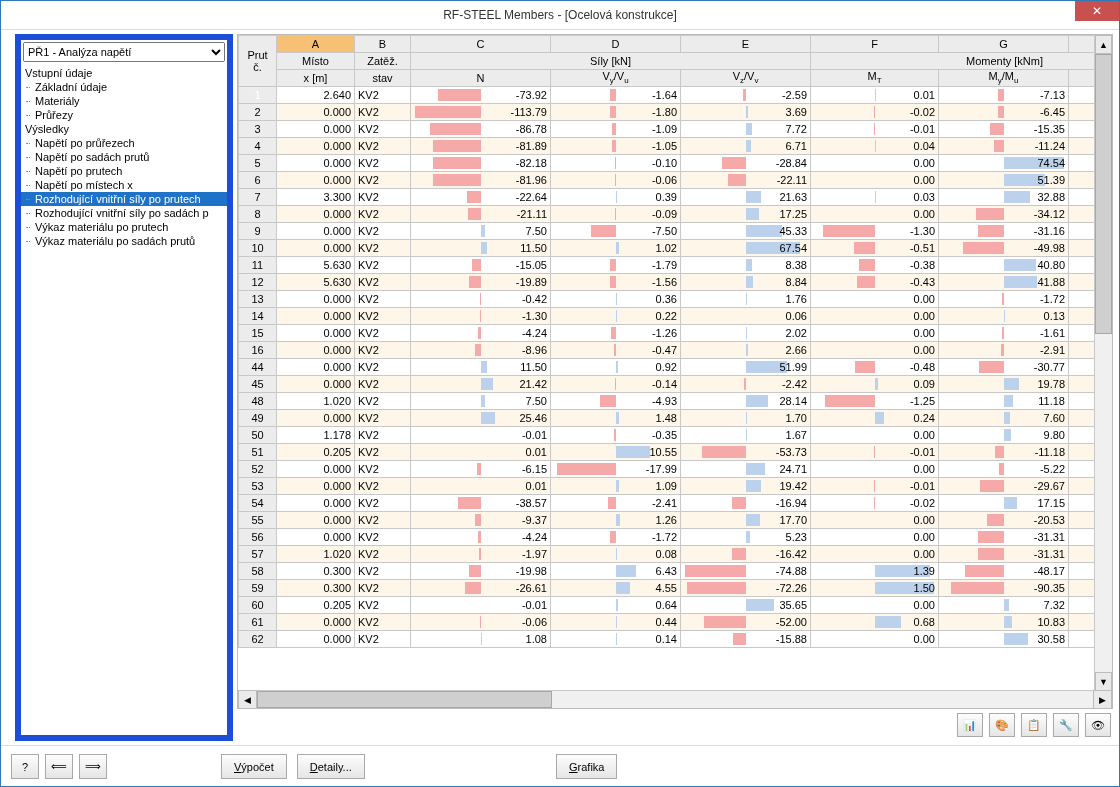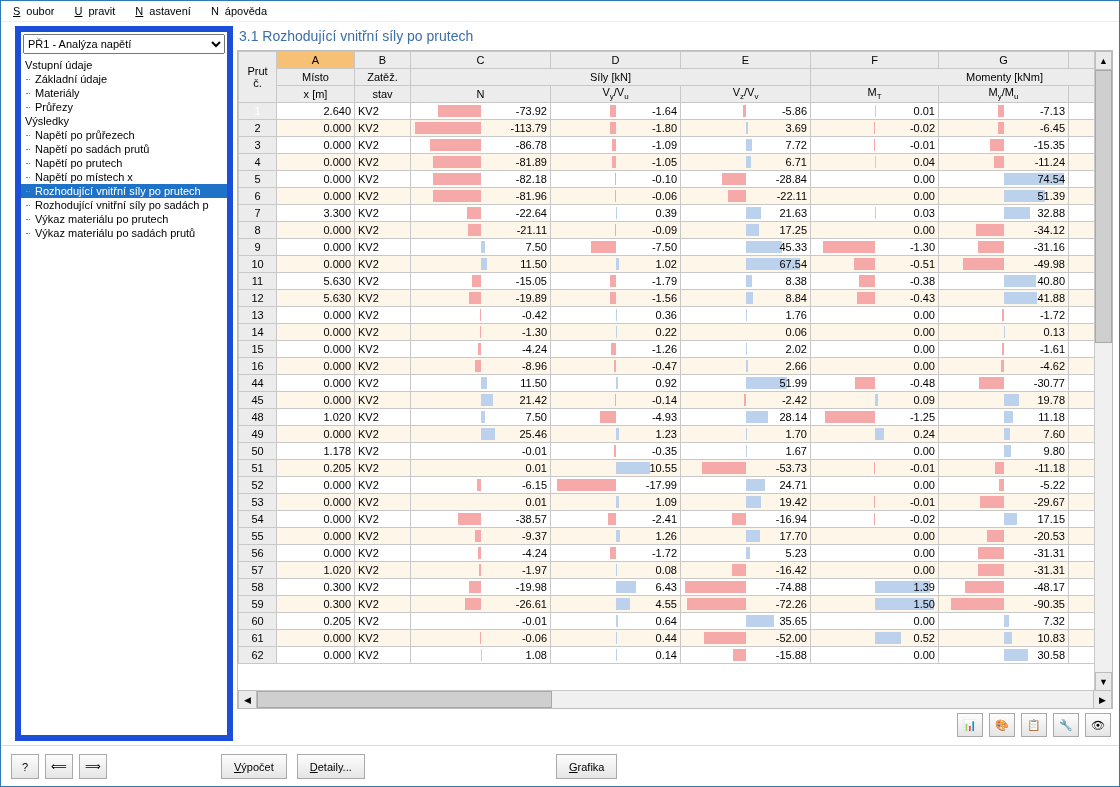--- a/index.html
+++ b/index.html
@@ -53,27 +53,25 @@
 .footer .right-btns{position:absolute;right:14px;top:8px;display:flex;gap:10px}
 .btn{height:23px;padding:0 12px;border:1px solid #a9a9a9;background:linear-gradient(#fdfdfd,#e5e5e5);cursor:pointer;font-size:11px;display:flex;align-items:center}
 .btn.small{width:26px;padding:0;justify-content:center}
 .btn.primary{border:1px solid #4a90d9;background:linear-gradient(#fdfdfd,#e5f0fb);padding:0 28px}
 sub{font-size:8px}
 </style>
 </head>
 <body>
 <div class="window">
 
-
-<div class="menubar">
- <span><u>S</u><span>oubor</span></span>
- <span><u>U</u><span>pravit</span></span>
- <span><u>N</u><span>astavení</span></span>
- <span>N<span>ápověda</span></span>
+<div class="titlebar">
+ <span class="titlebar-text">RF-STEEL Members - [Ocelová konstrukce]</span>
+ <div class="close-btn">✕</div>
 </div>
+
 
 <div class="body">
  <div class="sidebar">
   <select>
    <option>PŘ1 - Analýza napětí</option>
   </select>
   <div class="tree" id="tree">
           <div class="tree-item root">Vstupní údaje</div>
           <div class="tree-item">Základní údaje</div>
           <div class="tree-item">Materiály</div>
@@ -84,21 +82,20 @@
           <div class="tree-item">Napětí po prutech</div>
           <div class="tree-item">Napětí po místech x</div>
           <div class="tree-item sel">Rozhodující vnitřní síly po prutech</div>
           <div class="tree-item">Rozhodující vnitřní síly po sadách p</div>
           <div class="tree-item">Výkaz materiálu po prutech</div>
           <div class="tree-item">Výkaz materiálu po sadách prutů</div>
         </div>
  </div>
 
  <div class="main">
-  <div class="section-title">3.1 Rozhodující vnitřní síly po prutech</div>
   <div class="grid-wrap">
    <div class="grid-scroll">
     <table class="grid" id="grid">
      <colgroup>
       <col class="col-prut">
                 <col class="col-a">
                 <col class="col-b">
                 <col class="col-c">
                 <col class="col-d">
                 <col class="col-e">
@@ -135,21 +132,21 @@
                   <th>M<sub>z</sub>/M</th>
                 </tr>
               </thead>
      <tbody>
                 <tr class="even">
                   <td class="rownum sel">1</td>
                   <td class="v"><span>2.640</span></td>
                   <td class="v" style="text-align:left"><span>KV2</span></td>
                   <td class="v"><div class="bar" style="right:50%;width:30.8%"></div><span>-73.92</span></td>
                   <td class="v"><div class="bar" style="right:50%;width:4.1%"></div><span>-1.64</span></td>
-                  <td class="v"><div class="bar" style="right:50%;width:2.15%"></div><span>-5.86</span></td>
+                  <td class="v"><div class="bar" style="right:50%;width:2.15%"></div><span>-2.59</span></td>
                   <td class="v"><div class="bar pos" style="left:50%;width:0.3125%"></div><span>0.01</span></td>
                   <td class="v"><div class="bar" style="right:50%;width:4.45625%"></div><span>-7.13</span></td>
                   <td class="v"></td>
                 </tr>
                 <tr class="odd">
                   <td class="rownum">2</td>
                   <td class="v"><span>0.000</span></td>
                   <td class="v" style="text-align:left"><span>KV2</span></td>
                   <td class="v"><div class="bar" style="right:50%;width:47.4125%"></div><span>-113.79</span></td>
                   <td class="v"><div class="bar" style="right:50%;width:4.5%"></div><span>-1.80</span></td>
@@ -314,21 +311,21 @@
                   </td>
                 </tr>
                 <tr class="odd">
                   <td class="rownum">16</td>
                   <td class="v"><span>0.000</span></td>
                   <td class="v" style="text-align:left"><span>KV2</span></td>
                   <td class="v"><div class="bar" style="right:50%;width:3.733333333333334%"></div><span>-8.96</span></td>
                   <td class="v"><div class="bar" style="right:50%;width:1.175%"></div><span>-0.47</span></td>
                   <td class="v"><div class="bar pos" style="left:50%;width:1.6625%"></div><span>2.66</span></td>
                   <td class="v"><div class="bar pos" style="left:50%;width:0%"></div><span>0.00</span></td>
-                  <td class="v"><div class="bar" style="right:50%;width:1.6500000000000001%"></div><span>-4.62</span></td>
+                  <td class="v"><div class="bar" style="right:50%;width:1.6500000000000001%"></div><span>-2.91</span></td>
                   <td class="v">
                     <div class="bar" style="right:50%;width:6.1875%"></div>
                   </td>
                 </tr>
                 <tr class="even">
                   <td class="rownum">44</td>
                   <td class="v"><span>0.000</span></td>
                   <td class="v" style="text-align:left"><span>KV2</span></td>
                   <td class="v"><div class="bar pos" style="left:50%;width:4.791666666666667%"></div><span>11.50</span></td>
                   <td class="v"><div class="bar pos" style="left:50%;width:2.3%"></div><span>0.92</span></td>
@@ -359,21 +356,21 @@
                   <td class="v"><div class="bar pos" style="left:50%;width:17.5875%"></div><span>28.14</span></td>
                   <td class="v"><div class="bar" style="right:50%;width:39.0625%"></div><span>-1.25</span></td>
                   <td class="v"><div class="bar pos" style="left:50%;width:6.987499999999999%"></div><span>11.18</span></td>
                   <td class="v"></td>
                 </tr>
                 <tr class="odd">
                   <td class="rownum">49</td>
                   <td class="v"><span>0.000</span></td>
                   <td class="v" style="text-align:left"><span>KV2</span></td>
                   <td class="v"><div class="bar pos" style="left:50%;width:10.608333333333334%"></div><span>25.46</span></td>
-                  <td class="v"><div class="bar pos" style="left:50%;width:3.075%"></div><span>1.23</span></td>
+                  <td class="v"><div class="bar pos" style="left:50%;width:3.075%"></div><span>1.48</span></td>
                   <td class="v"><div class="bar pos" style="left:50%;width:1.0625%"></div><span>1.70</span></td>
                   <td class="v"><div class="bar pos" style="left:50%;width:7.5%"></div><span>0.24</span></td>
                   <td class="v"><div class="bar pos" style="left:50%;width:4.75%"></div><span>7.60</span></td>
                   <td class="v"></td>
                 </tr>
                 <tr class="even">
                   <td class="rownum">50</td>
                   <td class="v"><span>1.178</span></td>
                   <td class="v" style="text-align:left"><span>KV2</span></td>
                   <td class="v"><div class="bar" style="right:50%;width:0.004166666666666667%"></div><span>-0.01</span></td>
@@ -509,21 +506,21 @@
                   <td class="v"><div class="bar pos" style="left:50%;width:4.575%"></div><span>7.32</span></td>
                   <td class="v"></td>
                 </tr>
                 <tr class="odd">
                   <td class="rownum">61</td>
                   <td class="v"><span>0.000</span></td>
                   <td class="v" style="text-align:left"><span>KV2</span></td>
                   <td class="v"><div class="bar" style="right:50%;width:0.025%"></div><span>-0.06</span></td>
                   <td class="v"><div class="bar pos" style="left:50%;width:1.0999999999999999%"></div><span>0.44</span></td>
                   <td class="v"><div class="bar" style="right:50%;width:32.5%"></div><span>-52.00</span></td>
-                  <td class="v"><div class="bar pos" style="left:50%;width:21.25%"></div><span>0.52</span></td>
+                  <td class="v"><div class="bar pos" style="left:50%;width:21.25%"></div><span>0.68</span></td>
                   <td class="v"><div class="bar pos" style="left:50%;width:6.76875%"></div><span>10.83</span></td>
                   <td class="v"></td>
                 </tr>
                 <tr class="even">
                   <td class="rownum">62</td>
                   <td class="v"><span>0.000</span></td>
                   <td class="v" style="text-align:left"><span>KV2</span></td>
                   <td class="v"><div class="bar pos" style="left:50%;width:0.45000000000000007%"></div><span>1.08</span></td>
                   <td class="v"><div class="bar pos" style="left:50%;width:0.35000000000000003%"></div><span>0.14</span></td>
                   <td class="v"><div class="bar" style="right:50%;width:9.925%"></div><span>-15.88</span></td>

